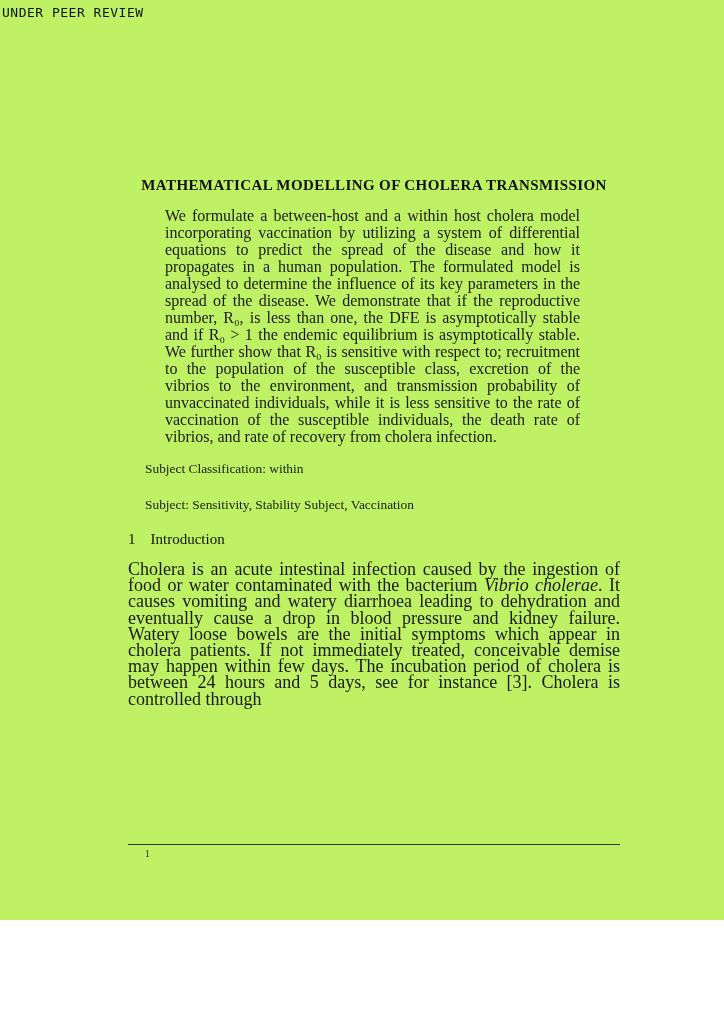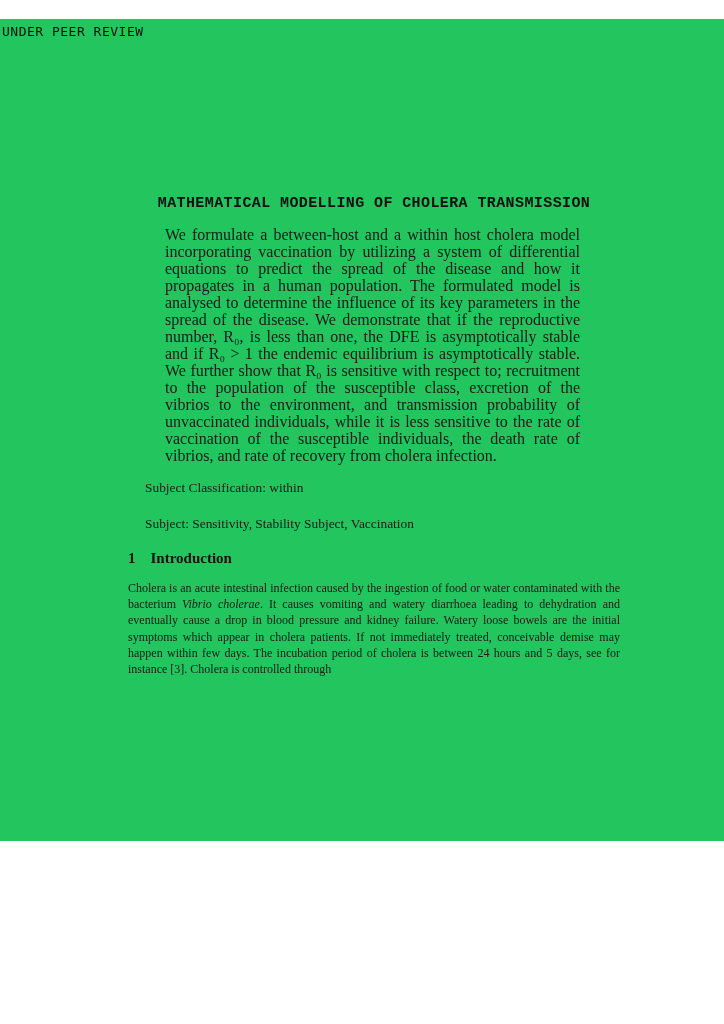--- a/index.html
+++ b/index.html
@@ -3,26 +3,25 @@
 <meta charset="utf-8">
 <style>
   html, body {
     margin: 0;
     padding: 0;
     background: #ffffff;
   }
   .page {
     position: relative;
     width: 724px;
-    height: 822px;
-    background: #22c55e;
+    height: 920px;
+    background: #bef264;
     color: #1a1a1a;
     font-family: "Liberation Serif", "DejaVu Serif", serif;
     overflow: hidden;
-    margin-top: 19px;
   }
   .watermark {
     position: absolute;
     top: 5px;
     left: 2px;
     font-family: "DejaVu Sans Mono", "Liberation Mono", monospace;
     font-size: 13px;
     letter-spacing: 0.5px;
     color: #111;
   }
@@ -33,21 +32,20 @@
     width: 492px;
   }
   .title {
     margin: 170px 0 0 0;
     text-align: center;
     font-weight: bold;
     font-size: 15px;
     line-height: 30px;
     letter-spacing: 0.4px;
     color: #111;
-    font-family: Liberation Mono, monospace;
   }
   .title .title-line { display: block; }
   .abstract-heading {
     margin-top: 123px;
     text-align: center;
     font-weight: bold;
     font-size: 13.5px;
     color: #111;
   }
   .abstract-text {
@@ -62,30 +60,30 @@
     padding-left: 17px;
     font-size: 13.4px;
     color: #1a1a1a;
   }
   .meta-subject { margin-top: 16px; }
   .meta-keywords { margin-top: 20px; }
   .bold { font-weight: normal; }
   .section-heading {
     margin: 18px 0 0 0;
     font-size: 15px;
-    font-weight: bold;
+    font-weight: normal;
     color: #111;
   }
   .section-heading .section-number {
     display: inline-block;
     margin-right: 15px;
   }
   .body-text {
     margin: 13px 0 0 0;
-    font-size: 12px;
+    font-size: 18px;
     line-height: 16.2px;
     text-align: justify;
     color: #1a1a1a;
   }
   .body-text em { font-style: italic; }
   .footer {
     position: absolute;
     left: 128px;
     top: 844px;
     width: 492px;

